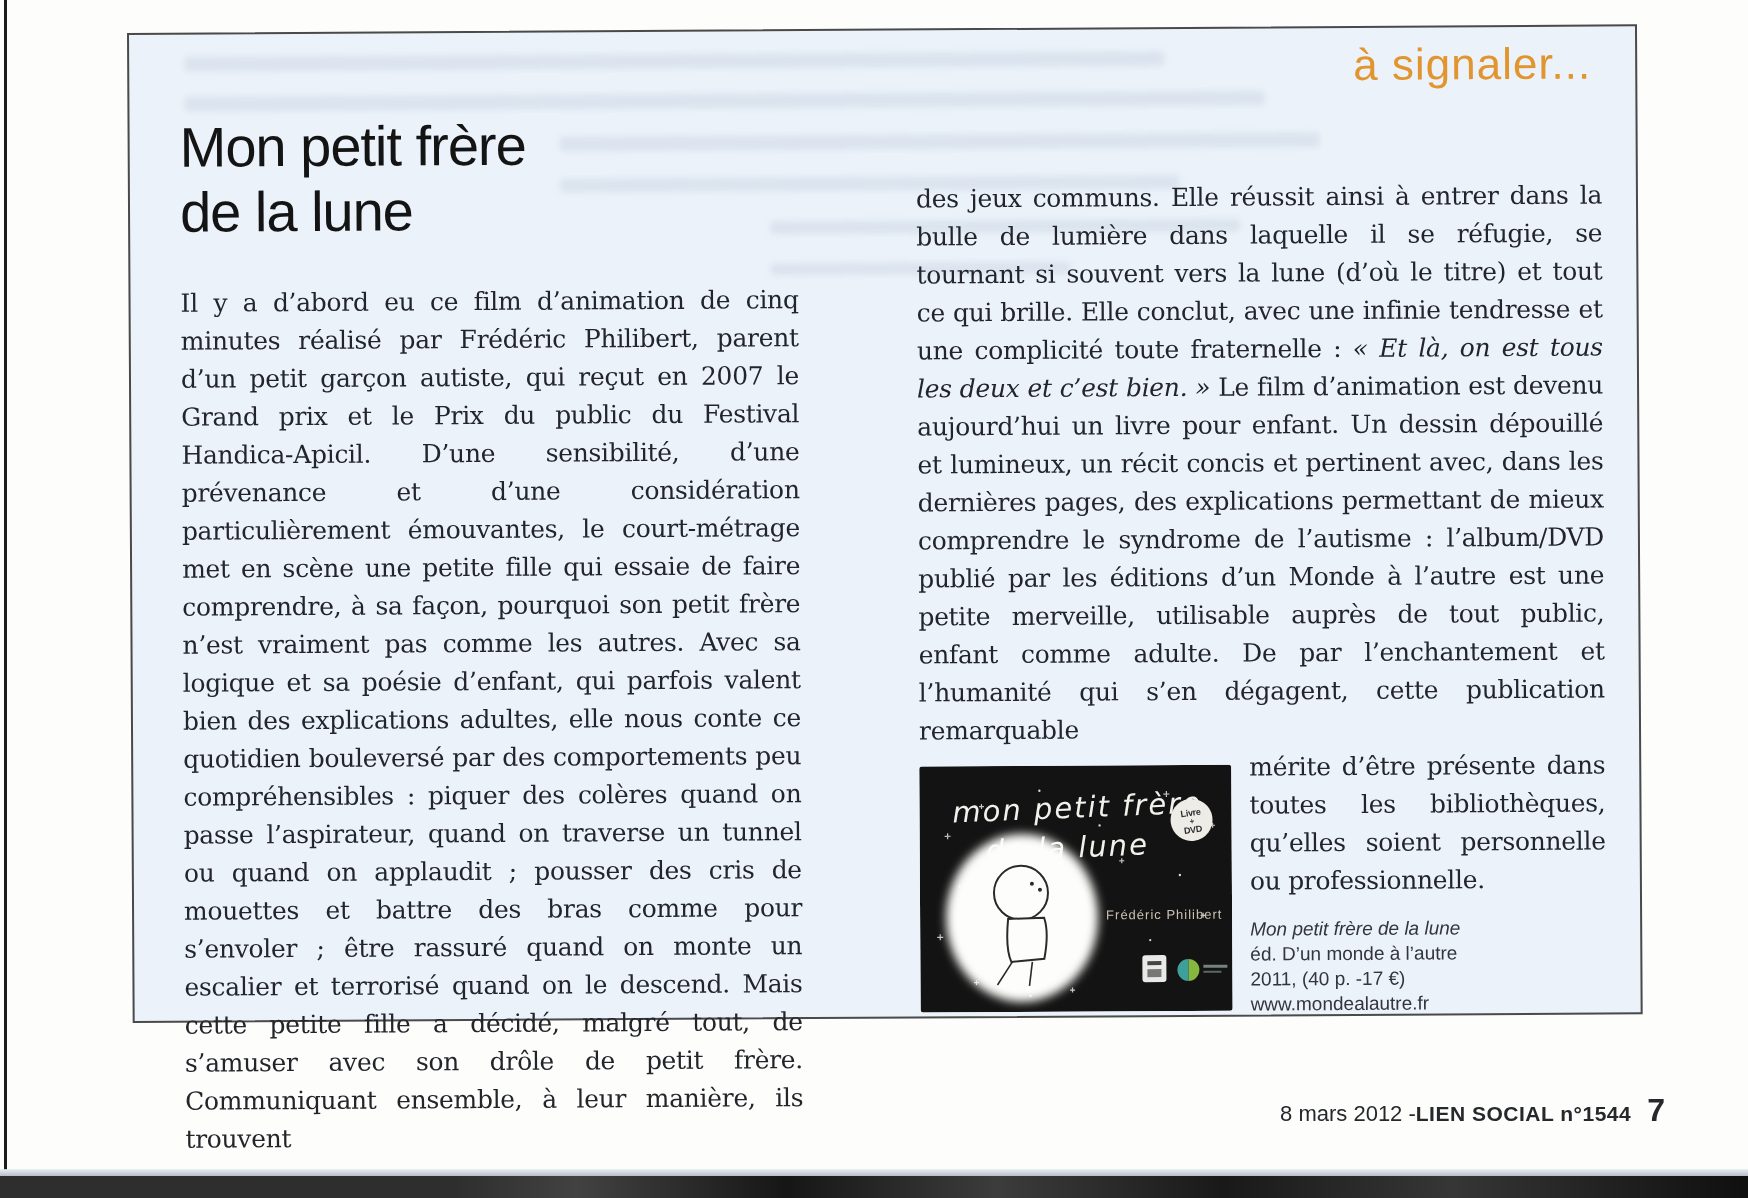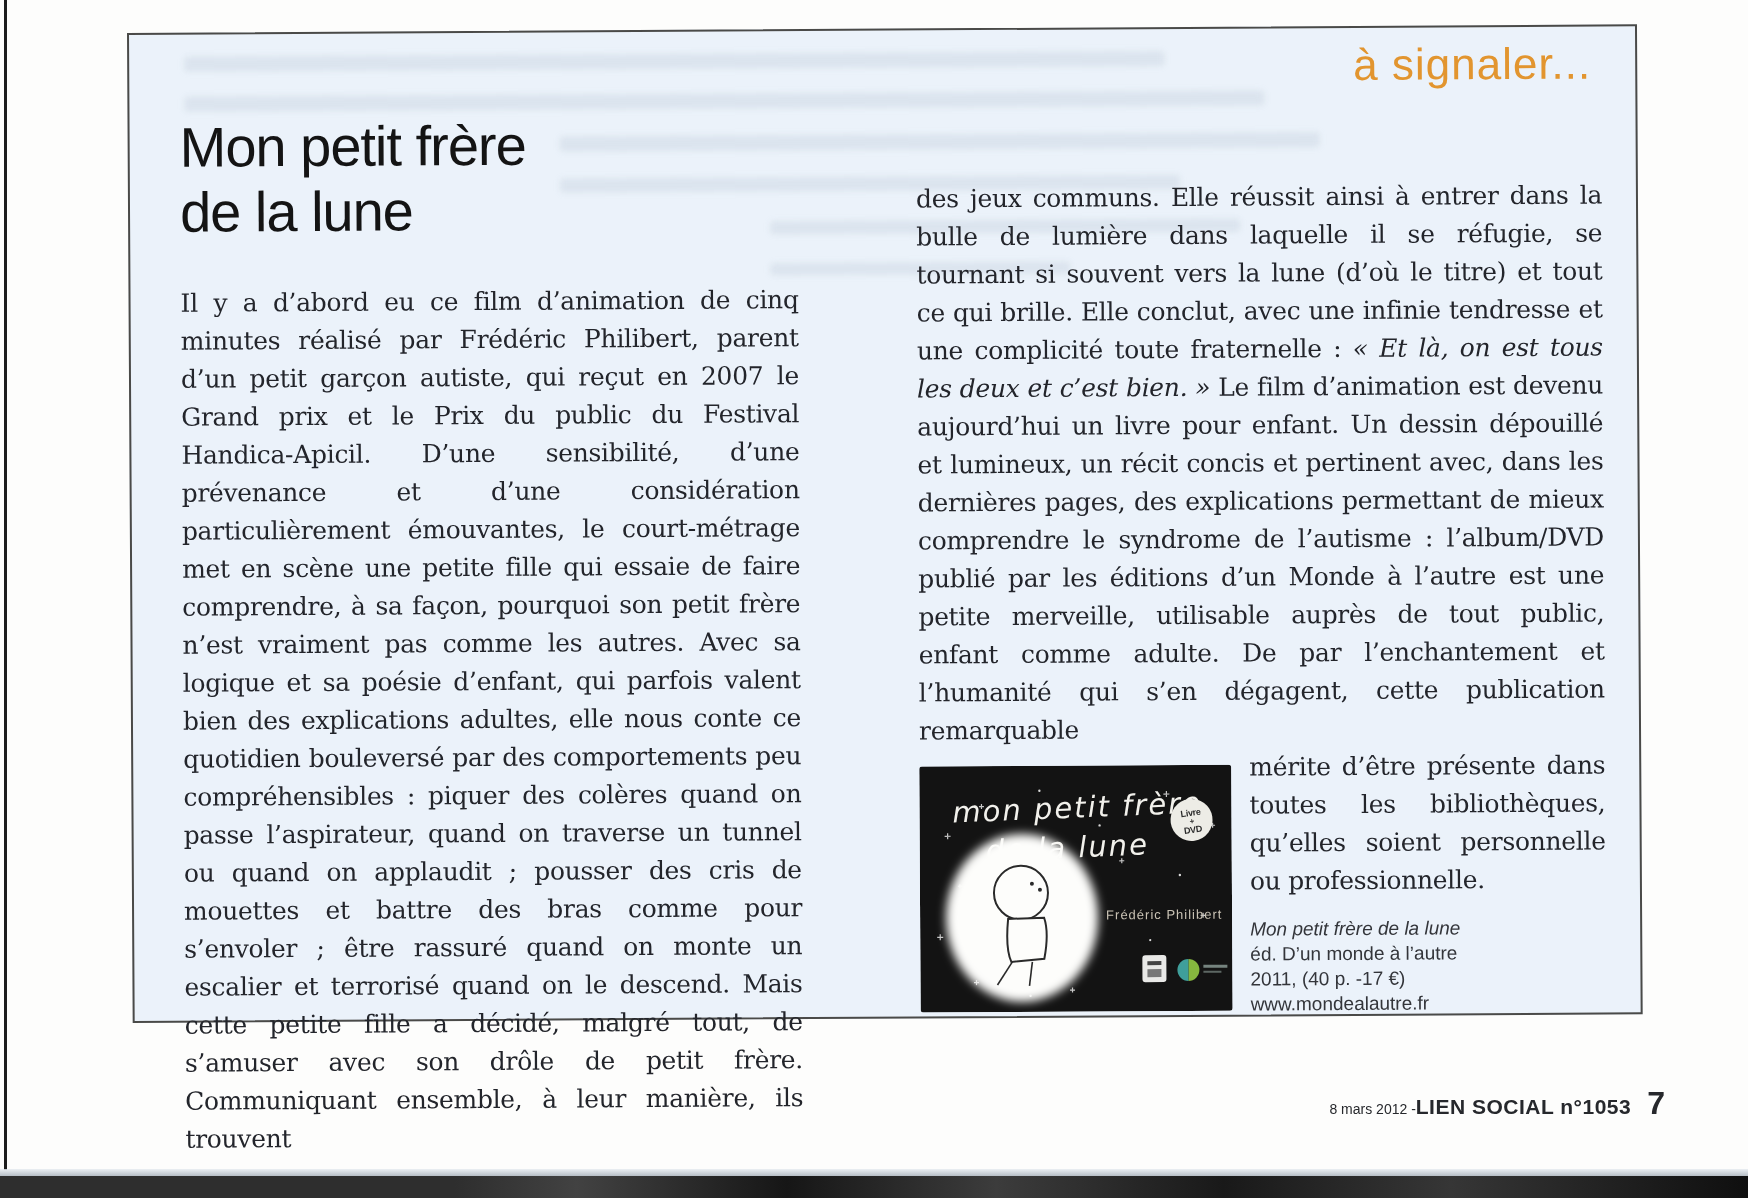--- a/index.html
+++ b/index.html
@@ -23,21 +23,21 @@
   .col-left{position:absolute;left:50px;top:250px;width:618px;}
   .col-right{position:absolute;left:786px;top:150px;width:686px;}
   .col-right p{margin:0;}
   .quote-em{font-style:italic;}
   .cover-float{float:left;width:312px;height:246px;margin:16px 18px 4px 0;}
   .book-details{margin-top:16px;font-family:"Liberation Sans",sans-serif;font-size:19px;
        line-height:25px;color:#33353a;text-align:left;letter-spacing:0;}
   .book-details .bd-title{font-style:italic;}
   .footer{position:absolute;right:83px;top:1078px;display:flex;align-items:baseline;
        color:#26282c;font-family:"Liberation Sans",sans-serif;}
-  .footer .f-date{font-size:14px;margin-top:23px;}
+  .footer .f-date{font-size:22px;margin-top:23px;}
   .footer .f-journal{font-size:21px;font-weight:bold;letter-spacing:.5px;}
   .footer .f-page{font-size:32px;font-weight:bold;margin-left:16px;}
 </style>
 </head>
 <body>
 
 <div class="scan-edge-left"></div>
 
 <div class="article-box">
 
@@ -137,18 +137,18 @@
       <div>éd. D’un monde à l’autre</div>
       <div>2011, (40 p. -17 €)</div>
       <div>www.mondealautre.fr</div>
     </div>
   </div>
 
 </div>
 
 <div class="footer">
   <span class="f-date">8 mars 2012 - </span>
-  <span class="f-journal">LIEN SOCIAL n°1053</span>
+  <span class="f-journal">LIEN SOCIAL n°1544</span>
   <span class="f-page">7</span>
 </div>
 
 <div class="scan-edge-bottom-light"></div>
 <div class="scan-edge-bottom"></div>
 
 </body></html>

